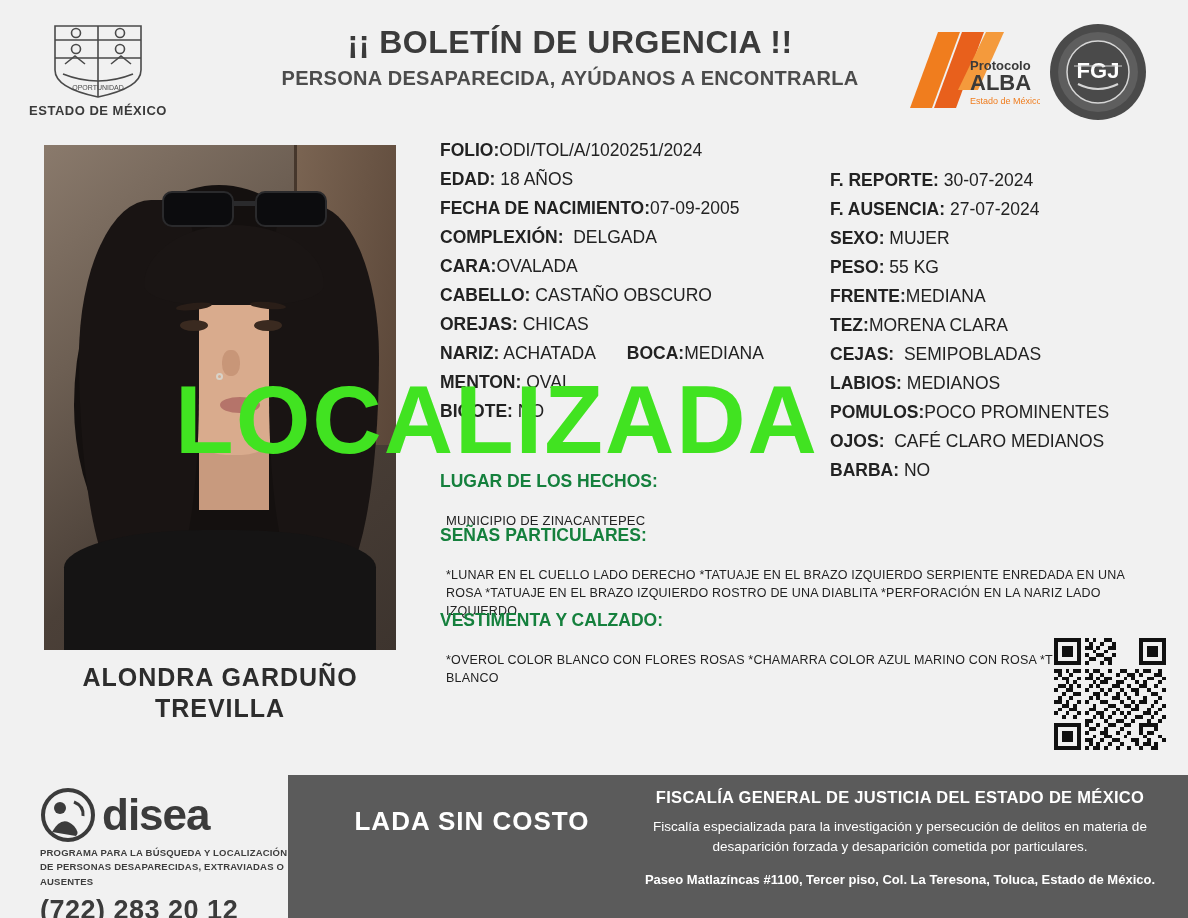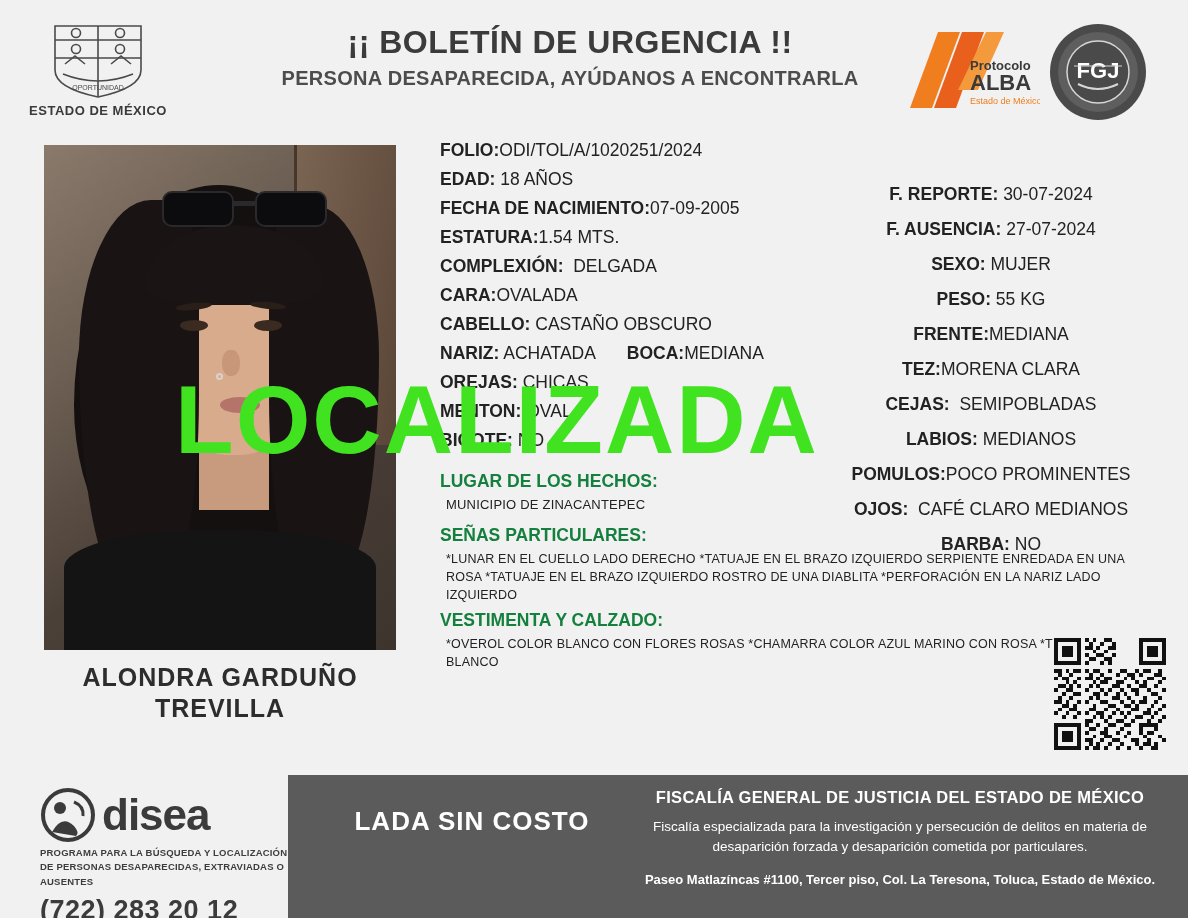--- a/index.html
+++ b/index.html
@@ -87,25 +87,25 @@
 
   
   .data { position: absolute; left: 440px; top: 140px; width: 712px; }
   .col-left { position: absolute; left: 0; top: 0; width: 390px; }
   .col-right { position: absolute; left: 390px; top: 30px; width: 322px; }
   .field { margin-bottom: 8px; font-size: 17.5px; color: #222; white-space: nowrap; }
   .field .lbl { font-weight: bold; }
   .field .val { font-weight: normal; }
   .row-2 { display: block; }
   .row-2 .sec { margin-left: 26px; }
-  .col-right .field { text-align: center; margin-top: 14px; }
+  .col-right .field { text-align: left; }
 
   .block { position: absolute; left: 0; width: 712px; }
   .block .head { font-size: 17.5px; font-weight: bold; color: #15803d; }
-  .block .body { font-size: 12.5px; color: #222; margin-top: 4px; line-height: 1.45;
+  .block .body { font-size: 12.5px; color: #222; margin-top: 20px; line-height: 1.45;
     letter-spacing: 0.2px; padding-left: 6px; }
   .block .body.small { font-size: 13px; }
 
   
   .localizada {
     position: absolute; left: 175px; top: 372px; width: 1010px;
     font-size: 96px; font-weight: bold; color: #41e321; letter-spacing: 2px;
     line-height: 1; font-family: "Liberation Sans", sans-serif;
     text-align: left; pointer-events: none;
   }
@@ -220,37 +220,34 @@
       <div class="field">
         <span class="lbl">FOLIO:</span><span class="val">ODI/TOL/A/1020251/2024</span>
       </div>
       <div class="field">
         <span class="lbl">EDAD:</span> <span class="val">18 AÑOS</span>
       </div>
       <div class="field">
         <span class="lbl">FECHA DE NACIMIENTO:</span><span class="val">07-09-2005</span>
       </div>
       <div class="field">
-        <span class="lbl">ESTATURA:</span><span class="val">1.54 MTS.</span>
-      </div>
-      <div class="field">
         <span class="lbl">COMPLEXIÓN:</span>&nbsp; <span class="val">DELGADA</span>
       </div>
       <div class="field">
         <span class="lbl">CARA:</span><span class="val">OVALADA</span>
       </div>
       <div class="field">
         <span class="lbl">CABELLO:</span> <span class="val">CASTAÑO OBSCURO</span>
+      </div>
+      <div class="field">
+        <span class="lbl">OREJAS:</span> <span class="val">CHICAS</span>
       </div>
       <div class="field row-2">
         <span class="lbl">NARIZ:</span> <span class="val">ACHATADA</span><span class="sec"></span>
         <span class="lbl">BOCA:</span><span class="val">MEDIANA</span>
-      </div>
-      <div class="field">
-        <span class="lbl">OREJAS:</span> <span class="val">CHICAS</span>
       </div>
       <div class="field">
         <span class="lbl">MENTON:</span> <span class="val">OVAL</span>
       </div>
       <div class="field">
         <span class="lbl">BIGOTE:</span> <span class="val">NO</span>
       </div>
     </div>
 
     <div class="col-right">

